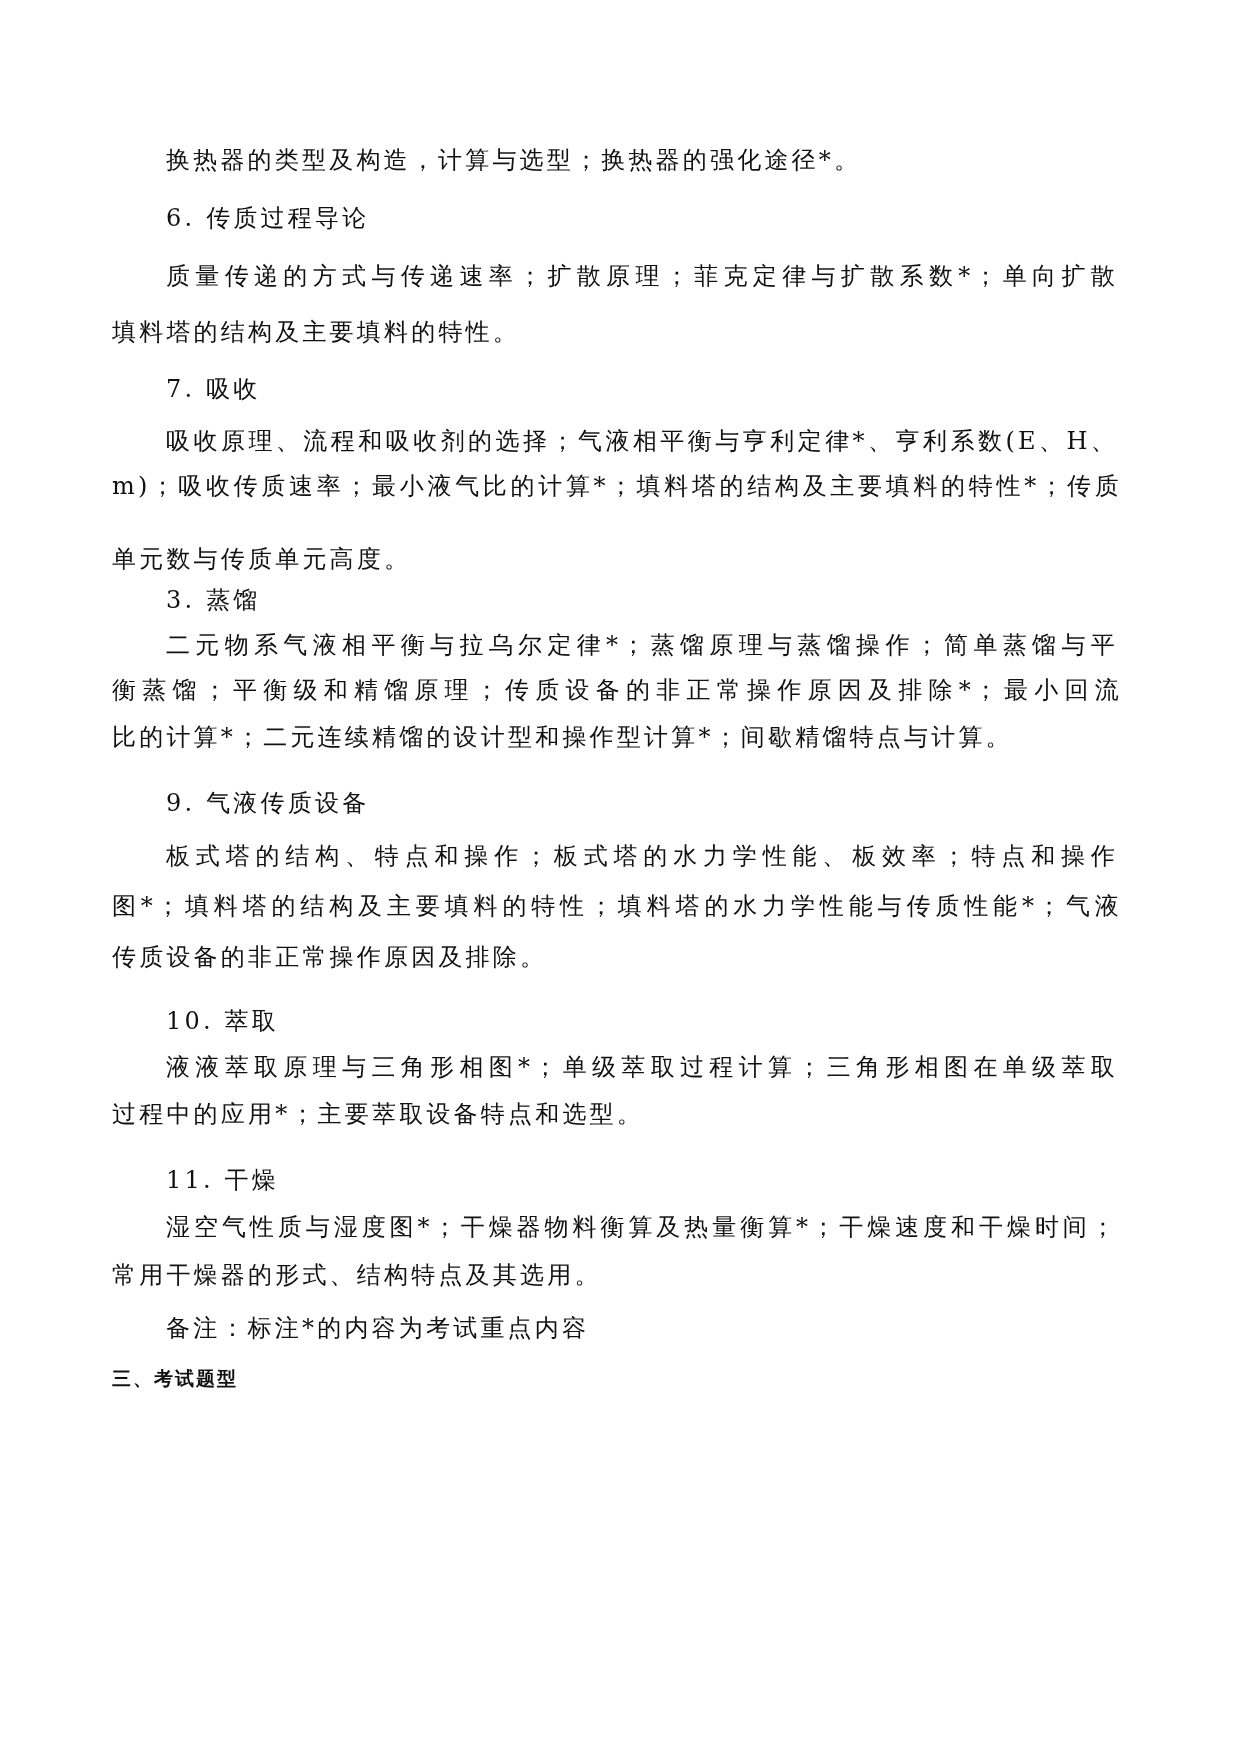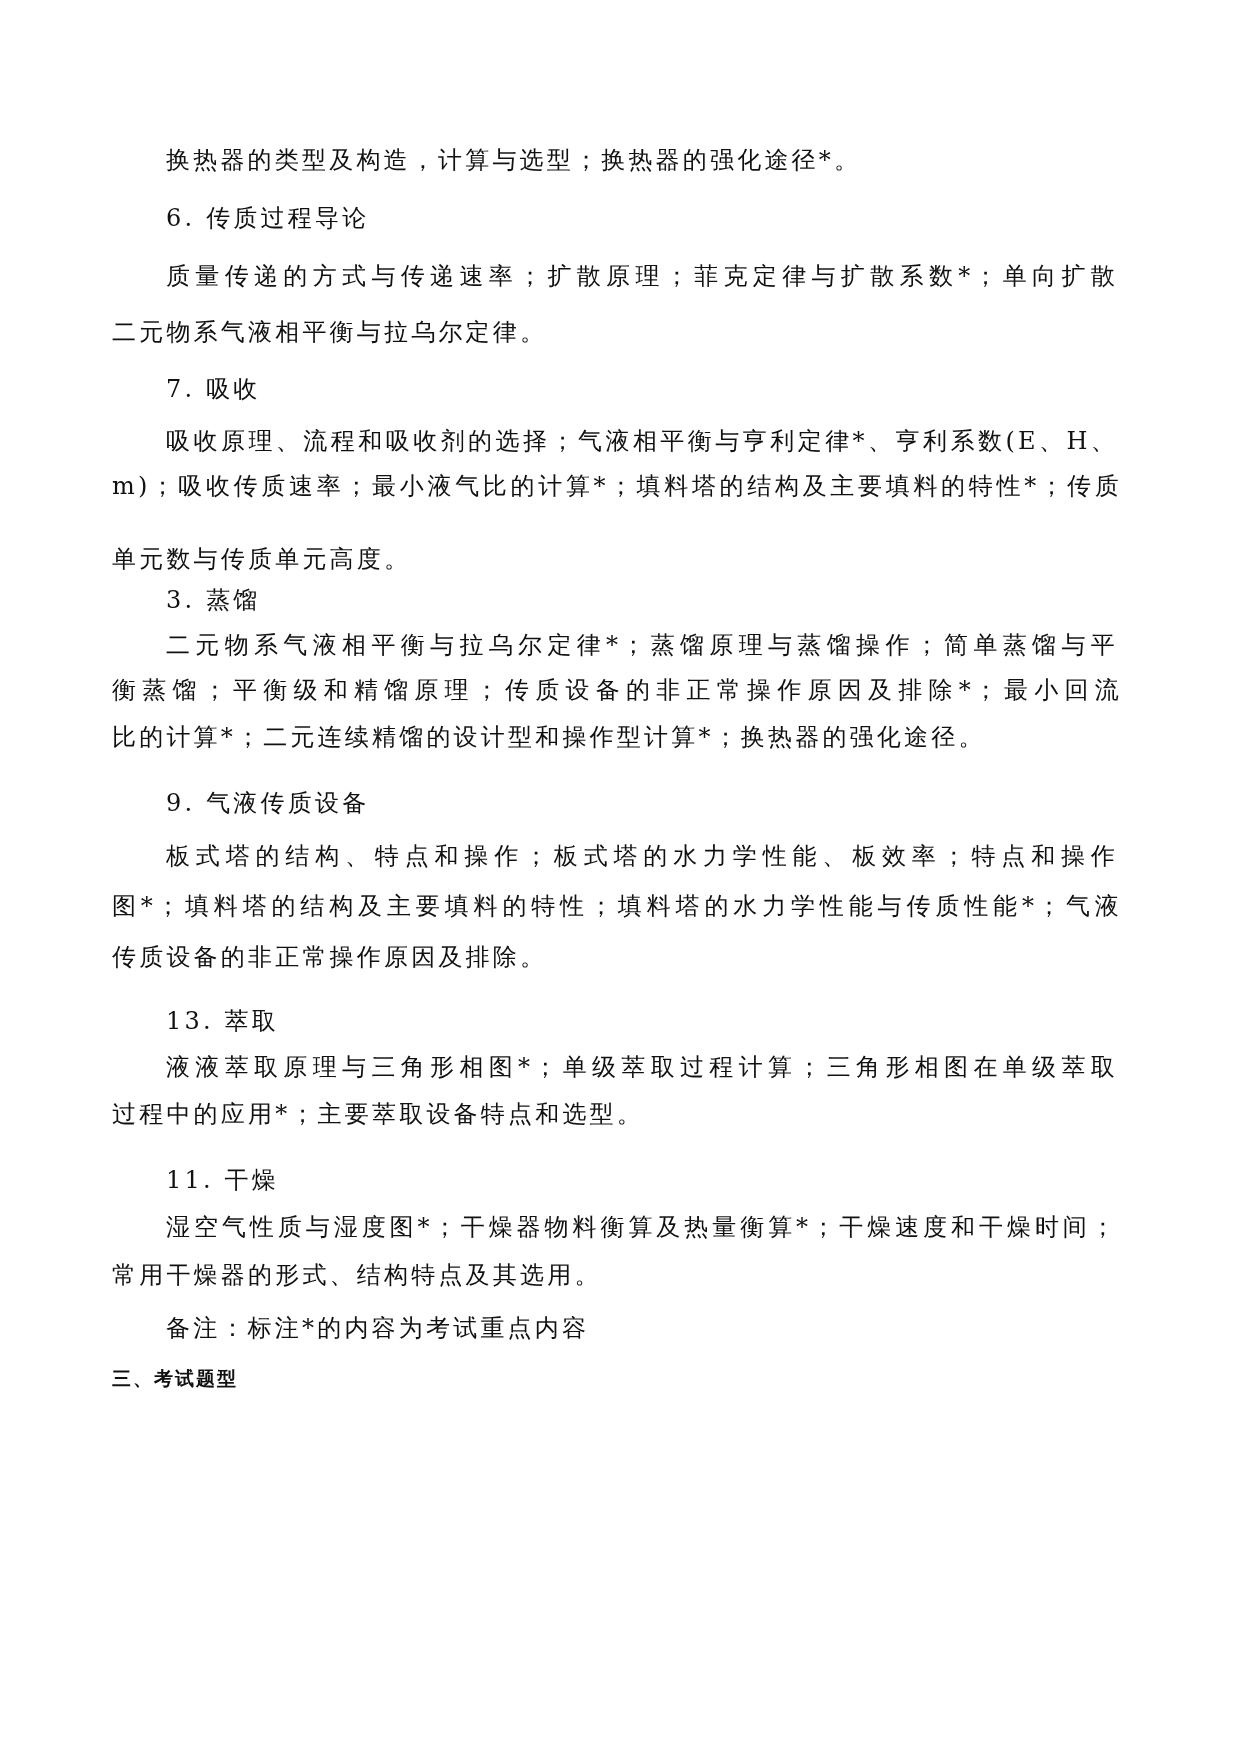--- a/index.html
+++ b/index.html
@@ -45,34 +45,34 @@
     }
   </style>
 </head>
 <body>
 
 <div class="page">
   <div id="lines-container">
       <div class="line indent" style="top: 145px;">换热器的类型及构造，计算与选型；换热器的强化途径*。</div>
       <div class="line indent" style="top: 203px;">6. 传质过程导论</div>
       <div class="line indent justify" style="top: 261px;">质量传递的方式与传递速率；扩散原理；菲克定律与扩散系数*；单向扩散</div>
-      <div class="line" style="top: 317px;">二元物系气液相平衡与拉乌尔定律。</div>
+      <div class="line" style="top: 317px;">填料塔的结构及主要填料的特性。</div>
       <div class="line indent" style="top: 374px;">7. 吸收</div>
       <div class="line indent justify" style="top: 426px;">吸收原理、流程和吸收剂的选择；气液相平衡与亨利定律*、亨利系数(E、H、</div>
       <div class="line justify" style="top: 471px;">m)；吸收传质速率；最小液气比的计算*；填料塔的结构及主要填料的特性*；传质</div>
       <div class="line" style="top: 544px;">单元数与传质单元高度。</div>
       <div class="line indent" style="top: 585px;">3. 蒸馏</div>
       <div class="line indent justify" style="top: 630px;">二元物系气液相平衡与拉乌尔定律*；蒸馏原理与蒸馏操作；简单蒸馏与平</div>
       <div class="line justify" style="top: 675px;">衡蒸馏；平衡级和精馏原理；传质设备的非正常操作原因及排除*；最小回流</div>
-      <div class="line" style="top: 722px;">比的计算*；二元连续精馏的设计型和操作型计算*；换热器的强化途径。</div>
+      <div class="line" style="top: 722px;">比的计算*；二元连续精馏的设计型和操作型计算*；间歇精馏特点与计算。</div>
       <div class="line indent" style="top: 788px;">9. 气液传质设备</div>
       <div class="line indent justify" style="top: 841px;">板式塔的结构、特点和操作；板式塔的水力学性能、板效率；特点和操作</div>
       <div class="line justify" style="top: 891px;">图*；填料塔的结构及主要填料的特性；填料塔的水力学性能与传质性能*；气液</div>
       <div class="line" style="top: 942px;">传质设备的非正常操作原因及排除。</div>
-      <div class="line indent" style="top: 1006px;">13. 萃取</div>
+      <div class="line indent" style="top: 1006px;">10. 萃取</div>
       <div class="line indent justify" style="top: 1052px;">液液萃取原理与三角形相图*；单级萃取过程计算；三角形相图在单级萃取</div>
       <div class="line" style="top: 1099px;">过程中的应用*；主要萃取设备特点和选型。</div>
       <div class="line indent" style="top: 1165px;">11. 干燥</div>
       <div class="line indent justify" style="top: 1212px;">湿空气性质与湿度图*；干燥器物料衡算及热量衡算*；干燥速度和干燥时间；</div>
       <div class="line" style="top: 1260px;">常用干燥器的形式、结构特点及其选用。</div>
       <div class="line indent" style="top: 1313px;">备注：标注*的内容为考试重点内容</div>
     </div>
   <div class="line heading" id="section-heading" style="top: 1363px;">三、考试题型</div>
 </div>
 

